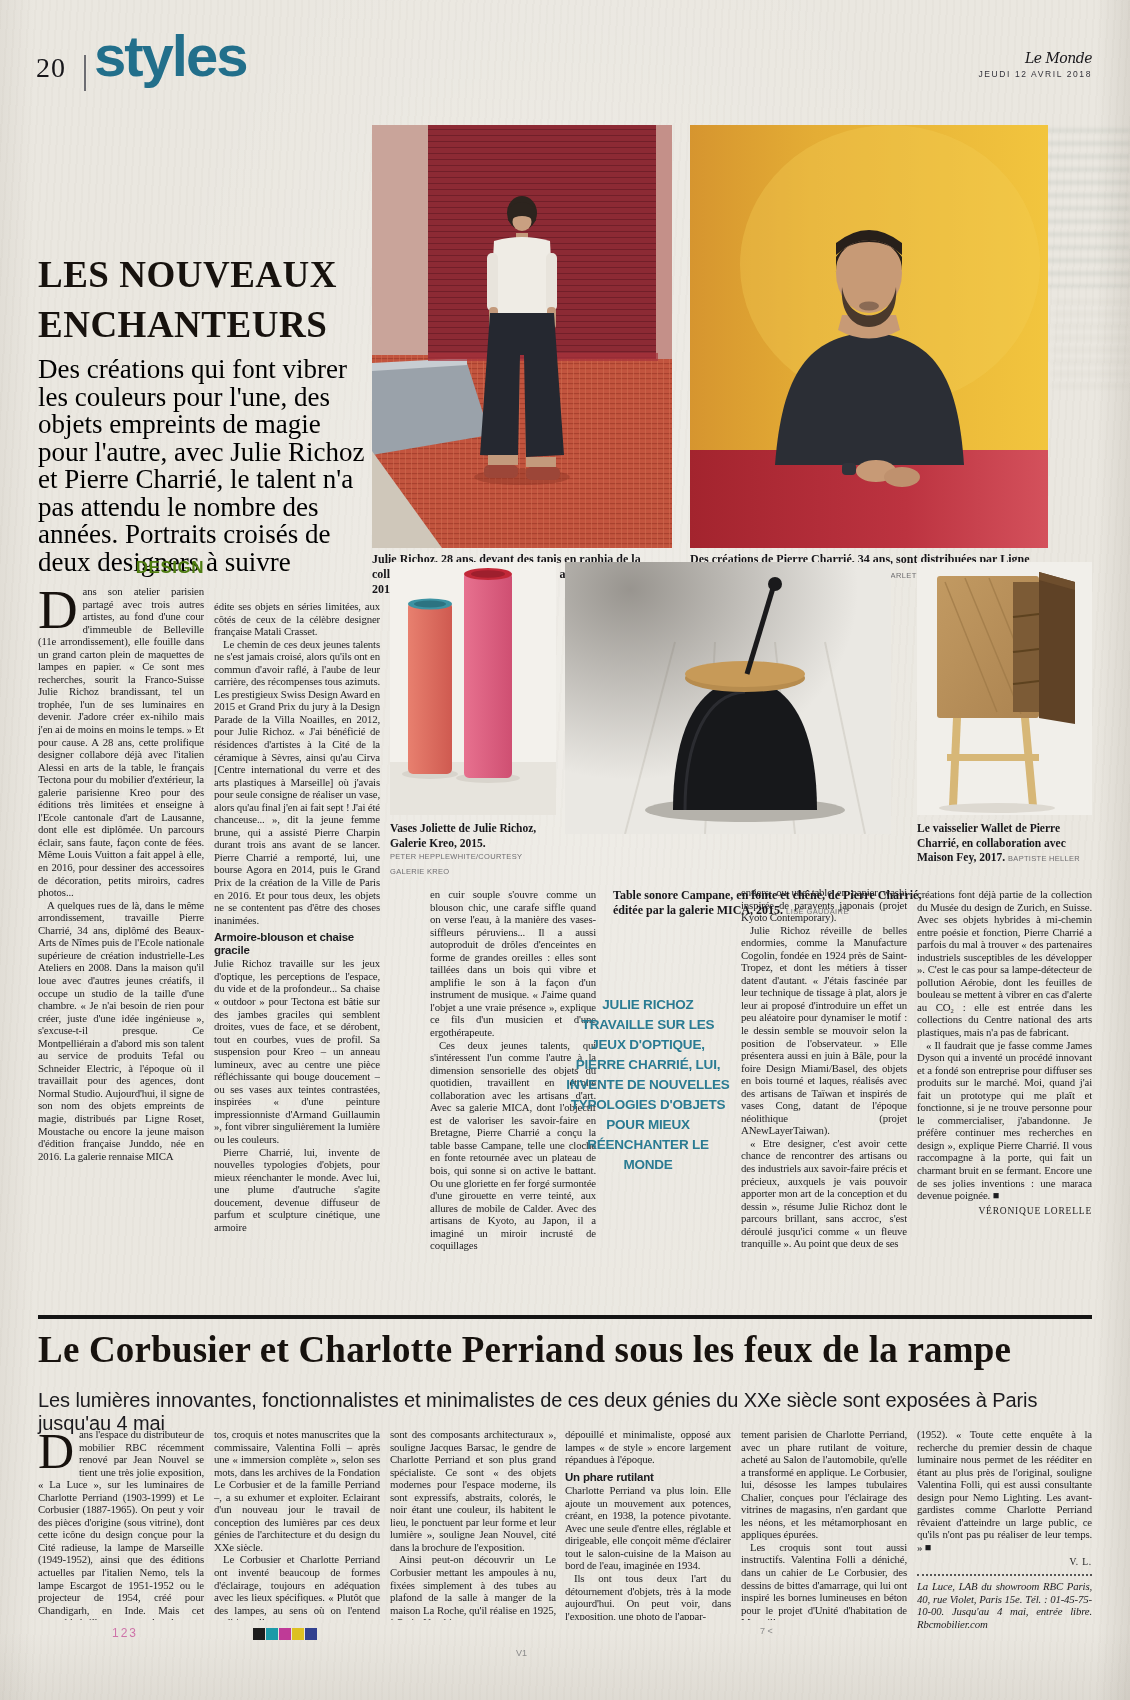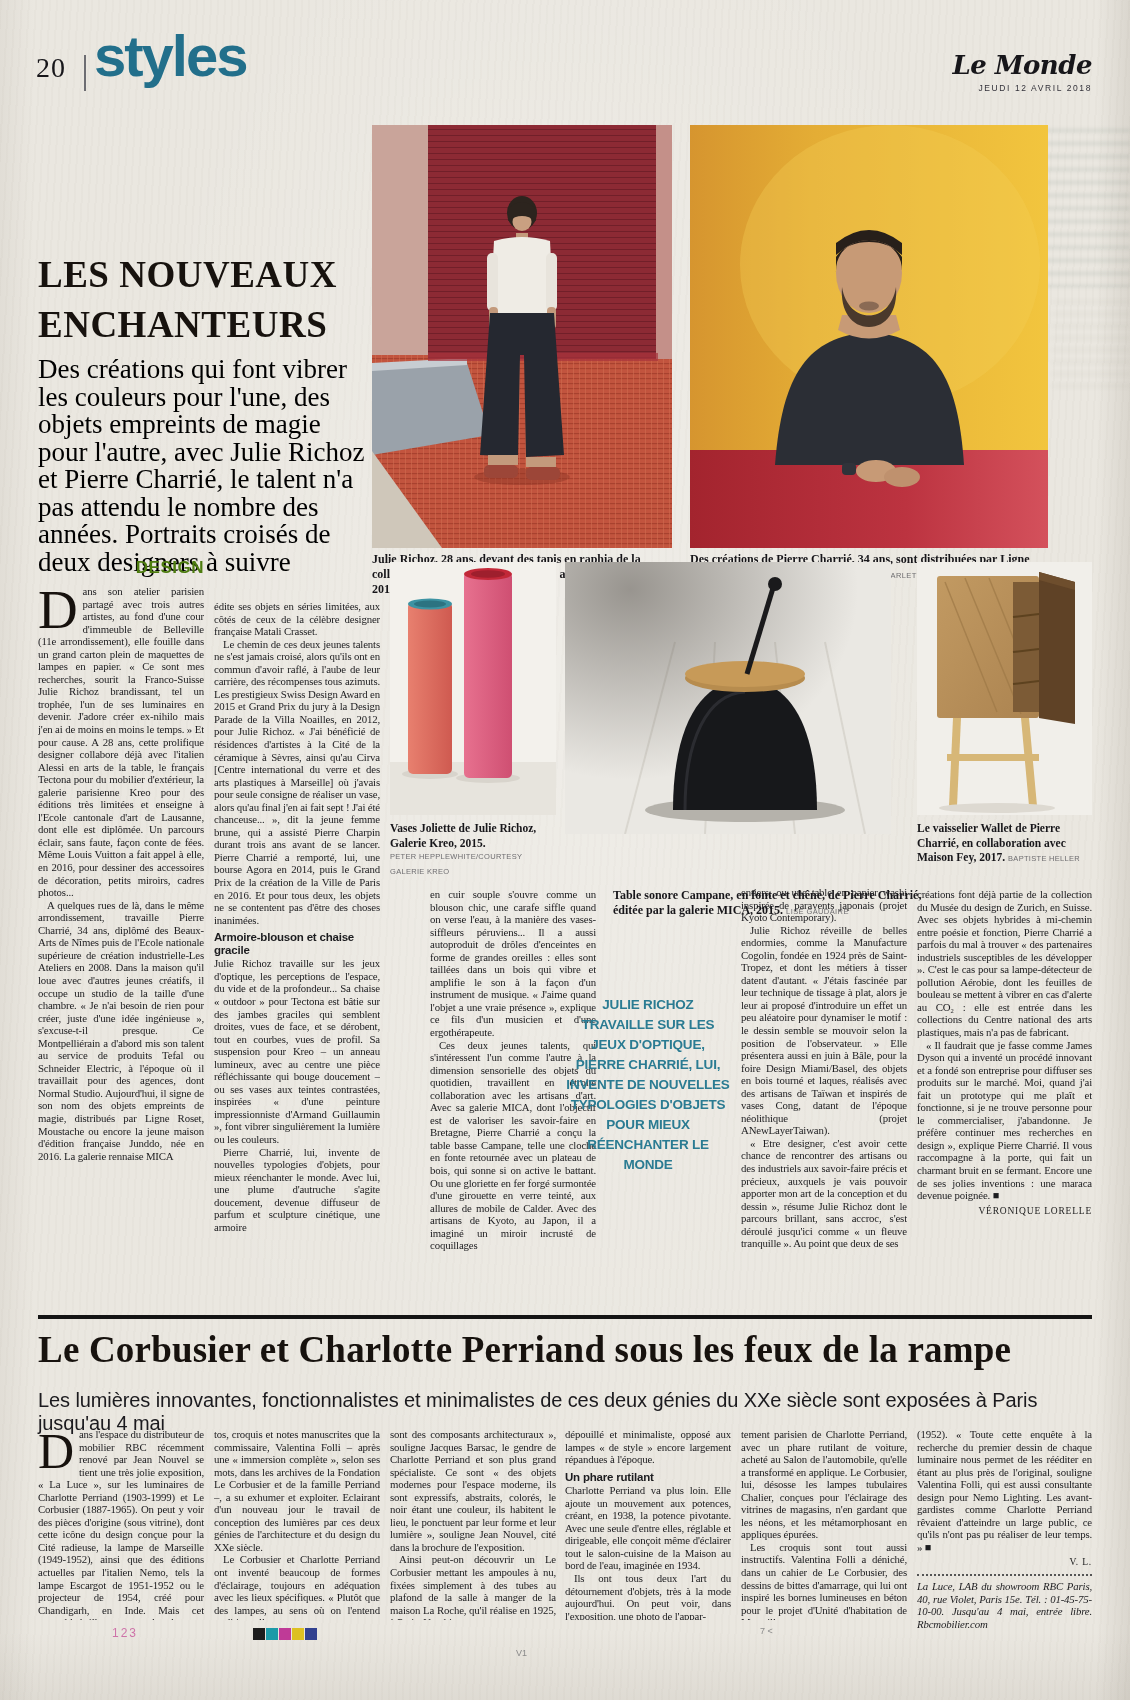--- a/index.html
+++ b/index.html
@@ -14,21 +14,21 @@
       linear-gradient(0deg, rgba(120,110,95,.10) 0, rgba(0,0,0,0) 4%),
       repeating-linear-gradient(93deg, rgba(140,130,115,.035) 0 2px, rgba(0,0,0,0) 2px 7px);
   }
   .abs{position:absolute;}
   
   .page-num{left:36px;top:52px;font-size:28px;color:#17161a;letter-spacing:1px;}
   .hdr-bar{left:84px;top:55px;width:2px;height:36px;background:#6d6d72;}
   .section-logo{left:94px;top:22px;font-family:"Liberation Sans",sans-serif;
      font-weight:700;font-size:58px;letter-spacing:-2px;color:#226f8b;}
   .masthead{right:38px;top:50px;text-align:right;color:#17161a;}
-  .masthead .lm{font-family:"DejaVu Serif",serif;font-style:italic;font-weight:700;font-size:26px;letter-spacing:-0.5px;}
+  .masthead .lm{font-family:"DejaVu Serif",serif;font-style:italic;font-weight:400;font-size:14px;letter-spacing:-0.5px;}
   .masthead .date{font-family:"Liberation Sans",sans-serif;font-size:8.5px;letter-spacing:1.6px;color:#33323a;margin-top:3px;}
   
   .headline{left:38px;top:250px;width:334px;font-weight:600;font-size:37px;line-height:50px;
             color:#17120e;letter-spacing:.5px;}
   .standfirst{left:38px;top:356px;width:336px;font-size:27px;line-height:27.5px;color:#000000;}
   
   .kicker{left:38px;top:558px;width:166px;text-align:right;font-family:"Liberation Sans",sans-serif;
           font-weight:700;font-size:17px;letter-spacing:.5px;color:#4d7c0f;}
   
   .ph{overflow:hidden;background:#ddd;}

